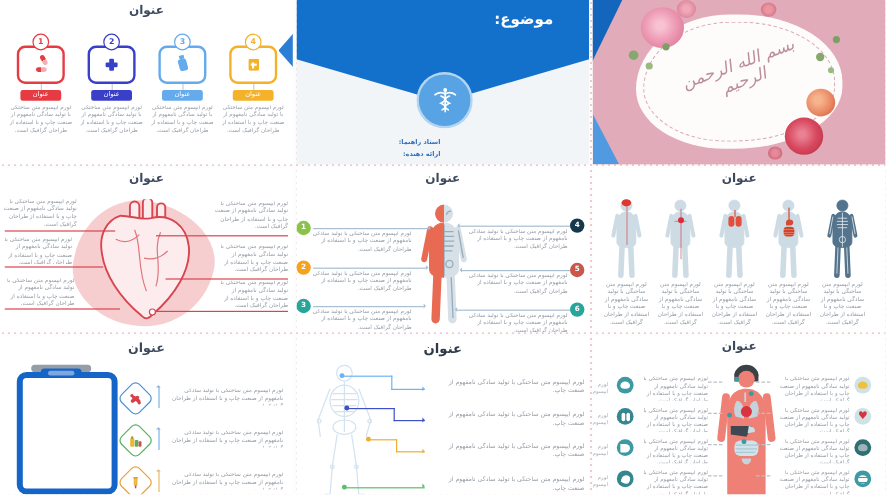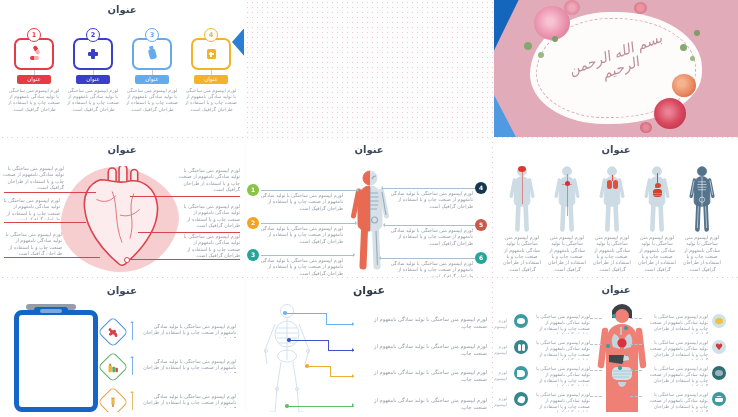--- a/index.html
+++ b/index.html
@@ -137,20 +137,37 @@
       <div class="numc" style="border-color:#f3b229;color:#f3b229">4</div>
       <div class="cardb" style="border-color:#f3b229">
         <span class="booki"></span>
       </div>
       <div class="stub"></div>
       <div class="clabel" style="background:#f3b229">عنوان</div>
       <div class="ctext">لورم ایپسوم متن ساختگی با تولید سادگی نامفهوم از صنعت چاپ و با استفاده از طراحان گرافیک است.</div>
     </div>
   </div>
 
+  <div class="slide" id="s2" style="background:#f2f5f8">
+    <div class="bluehdr"></div>
+    <div class="covertitle">موضوع:</div>
+    <div class="medcircle">
+      <svg width="24" height="24" viewBox="0 0 24 24">
+        <g stroke="#fff" stroke-width="1.4" fill="none" stroke-linecap="round">
+          <path d="M12 4 V21"></path>
+          <path d="M3.5 7 C7 4.5 9.5 4.5 12 6.5 C14.5 4.5 17 4.5 20.5 7"></path>
+          <path d="M8.5 8 C13 10 13 12 8.5 14 C13 16 13 18 9.5 19.5"></path>
+          <path d="M15.5 8 C11 10 11 12 15.5 14 C11 16 11 18 14.5 19.5"></path>
+        </g>
+        <circle cx="12" cy="3" r="1.6" fill="#fff"></circle>
+      </svg>
+    </div>
+    <div class="coverline" style="top:116px">استاد راهنما:</div>
+    <div class="coverline" style="top:126px">ارائه دهنده:</div>
+  </div>
 
   <div class="slide" id="s3">
     <div class="ribbon"></div>
     <div class="ribbon2"></div>
     <div class="cloud">
       <div class="callig">بسم الله الرحمن الرحیم</div>
     </div>
     <div class="flower" style="left:40px;top:6px;width:36px;height:34px;background:radial-gradient(circle at 45% 45%,#f7c3d2 12%,#ee9db7 45%,#de7c9d 80%)"></div>
     <div class="flower" style="left:70px;top:0;width:16px;height:15px;background:radial-gradient(circle,#f0a9b8 25%,#da7b93 85%)"></div>
     <div class="flower" style="left:140px;top:2px;width:13px;height:12px;background:radial-gradient(circle,#eb95a3 30%,#cf6a7e 90%)"></div>

